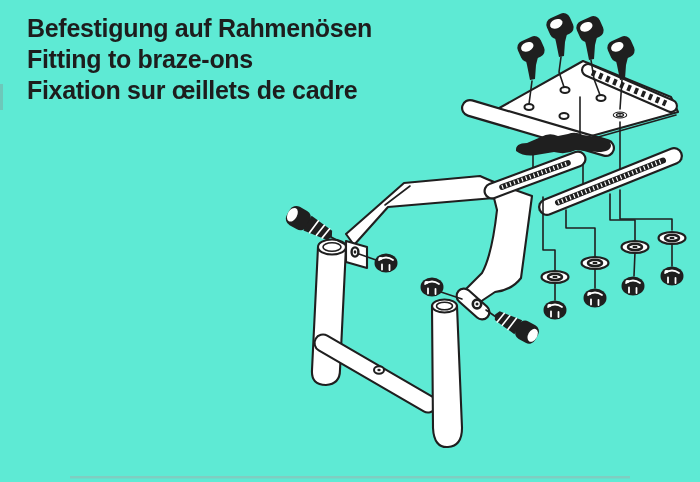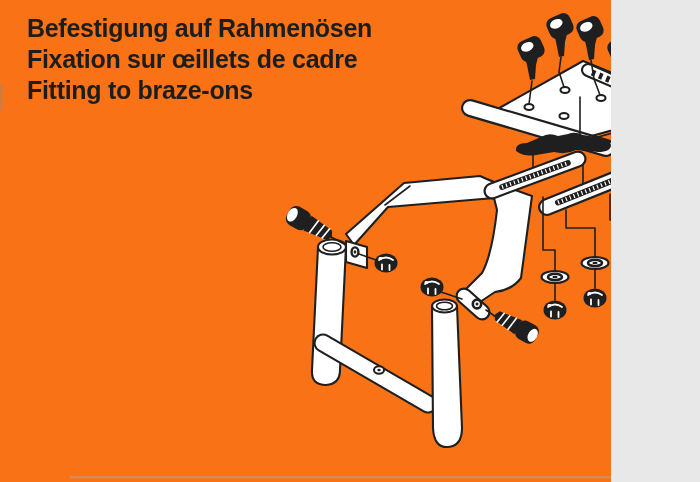--- a/index.html
+++ b/index.html
@@ -1,17 +1,17 @@
 <!DOCTYPE html>
 <html><head>
 <meta charset="utf-8">
 <style>
   html,body{margin:0;padding:0;background:#e8e8e8;}
   .page{
-    position:relative;width:611px;height:482px;background:#f97316;
+    position:relative;width:700px;height:482px;background:#5eead4;
     overflow:hidden;font-family:"Liberation Sans",sans-serif;
   }
   .captions{
     position:absolute;left:27px;top:13px;
     font-size:25px;font-weight:bold;line-height:31px;
     letter-spacing:-0.3px;color:#1d1d1d;white-space:nowrap;
   }
   .diagram{position:absolute;left:0;top:0;width:700px;height:482px;}
   .thin{stroke:#1f1f1f;stroke-width:1.6;fill:none;stroke-linecap:round;stroke-linejoin:round;}
   .fw{fill:#ffffff;stroke:#1f1f1f;stroke-width:2.1;stroke-linejoin:round;}
@@ -20,22 +20,22 @@
   .cap-i{stroke:#ffffff;stroke-linecap:round;fill:none;}
   .wht{stroke:#ffffff;fill:none;stroke-linecap:round;}
 </style>
 </head>
 <body>
 
 <div class="page">
 
   <div class="captions">
     <div>Befestigung auf Rahmenösen</div>
+    <div>Fitting to braze-ons</div>
     <div>Fixation sur œillets de cadre</div>
-    <div>Fitting to braze-ons</div>
   </div>
 
   <svg class="diagram" viewBox="0 0 700 482">
     <defs>
       <g id="boltTop">
         <g transform="rotate(-24)">
           <rect x="-12.5" y="-11" width="25" height="22" rx="7" class="fd"></rect>
           <ellipse cx="-2.5" cy="-3.5" rx="6.5" ry="4.5" fill="#ffffff"></ellipse>
         </g>
         <path d="M-6,8 L7,8 L5,16 L4,30 L-1,31 L-4,16 Z" class="fd"></path>

